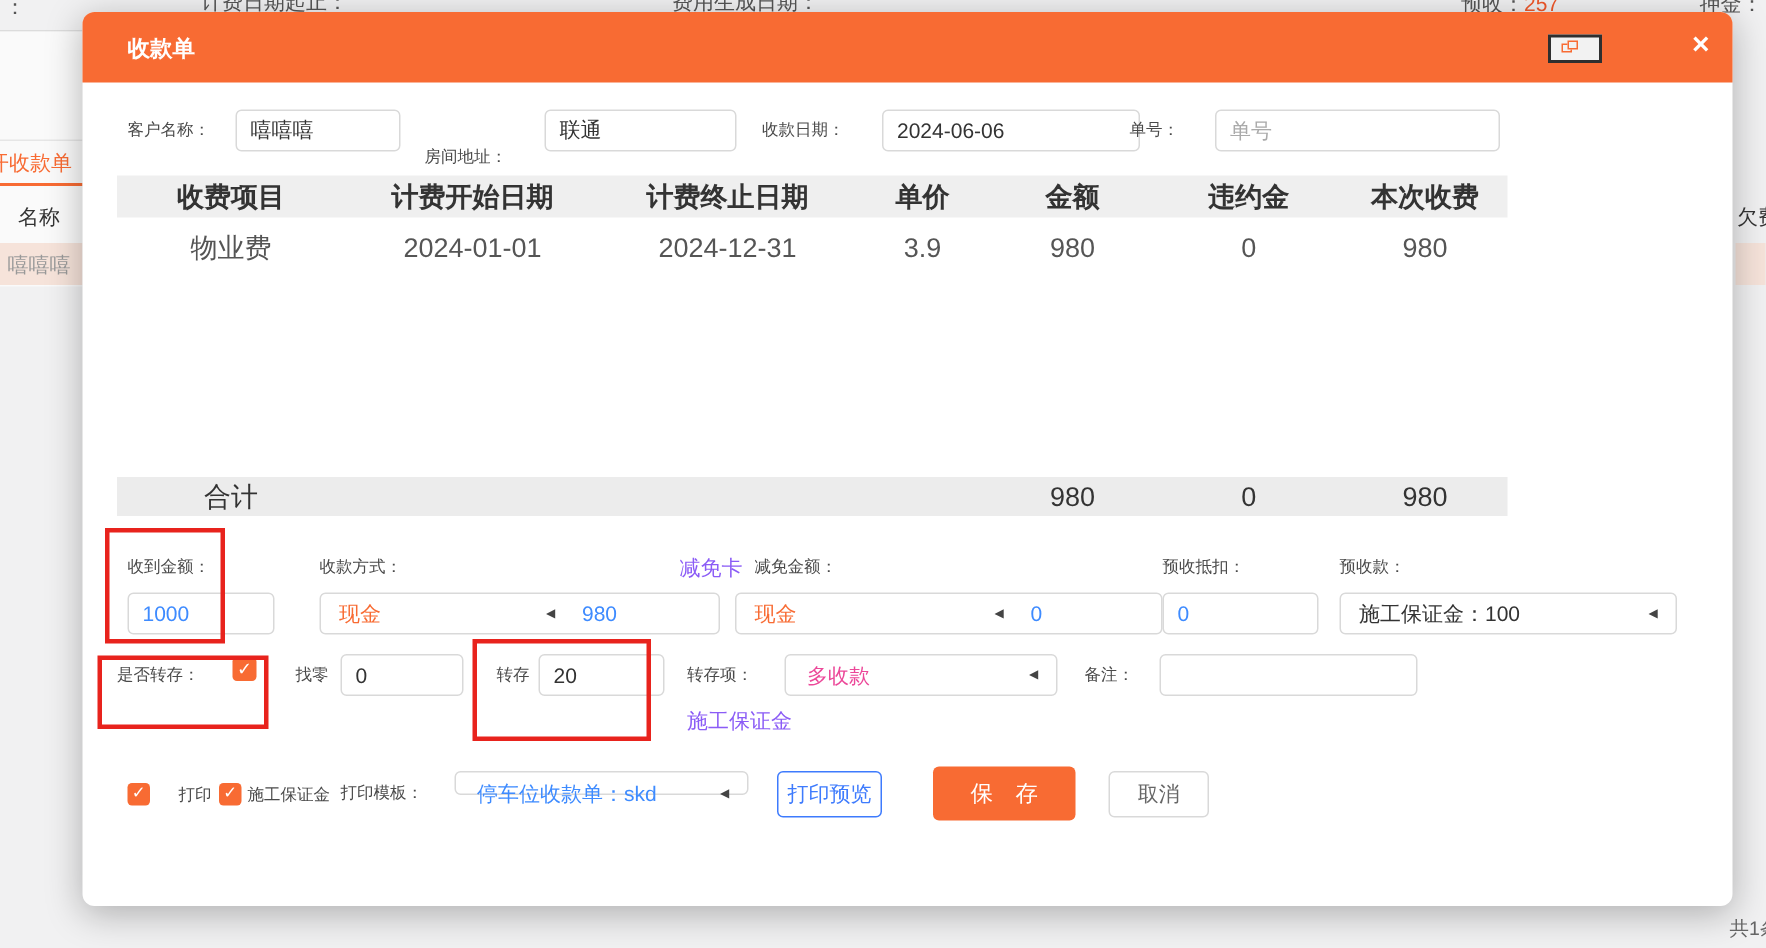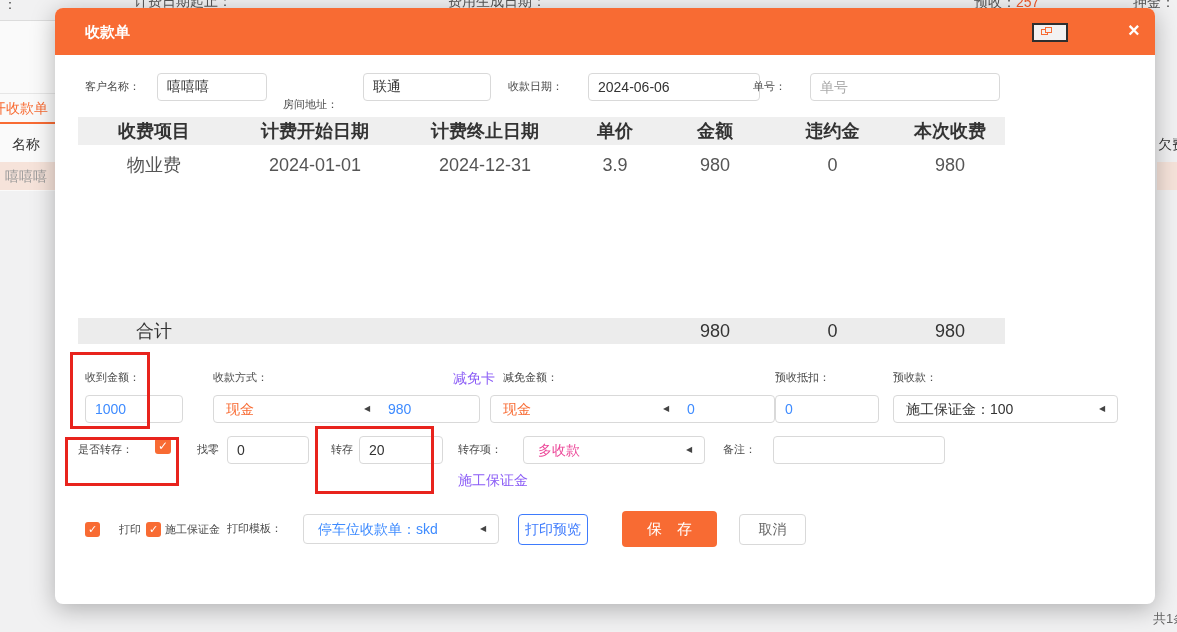--- a/index.html
+++ b/index.html
@@ -149,21 +149,21 @@
 
   <div class="cb" style="left:30px; top:514px; width:15px; height:15px; line-height:15px; font-size:11px;">
     <span>✓</span>
   </div>
   <span class="lbl" style="left:64px; top:514px;">打印</span>
   <div class="cb" style="left:91px; top:514px; width:15px; height:15px; line-height:15px; font-size:11px;">
     <span>✓</span>
   </div>
   <span class="lbl" style="left:110px; top:514px;">施工保证金</span>
   <span class="lbl" style="left:172px; top:513px;">打印模板：</span>
-  <div class="combo" style="left:248px; top:506px; width:196px; height:30px;">
+  <div class="combo" style="left:248px; top:506px; width:196px; height:16px;">
     <span class="v-blue" style="left:14px; top:6px;">停车位收款单：skd</span>
     <span class="arrow" style="left:176px; top:9px !important;">◀</span>
   </div>
   <button class="btn" style="left:463px; top:506px; width:70px; height:31px; background:#fff; border:1px solid #3e7bfd; color:#3e7bfd;">打印预览</button>
   <button class="btn" style="left:567px; top:503px; width:95px; height:36px; background:#f86b33; border:none; color:#fff; font-size:15px;">保　存</button>
   <button class="btn" style="left:684px; top:506px; width:67px; height:31px; background:#fff; border:1px solid #d9d9d9; color:#666;">取消</button>
 </div>
 
 <div class="redbox" style="left:70px; top:352px; width:80px; height:77px;"></div>
 <div class="redbox" style="left:65px; top:437px; width:114px; height:49px;"></div>

